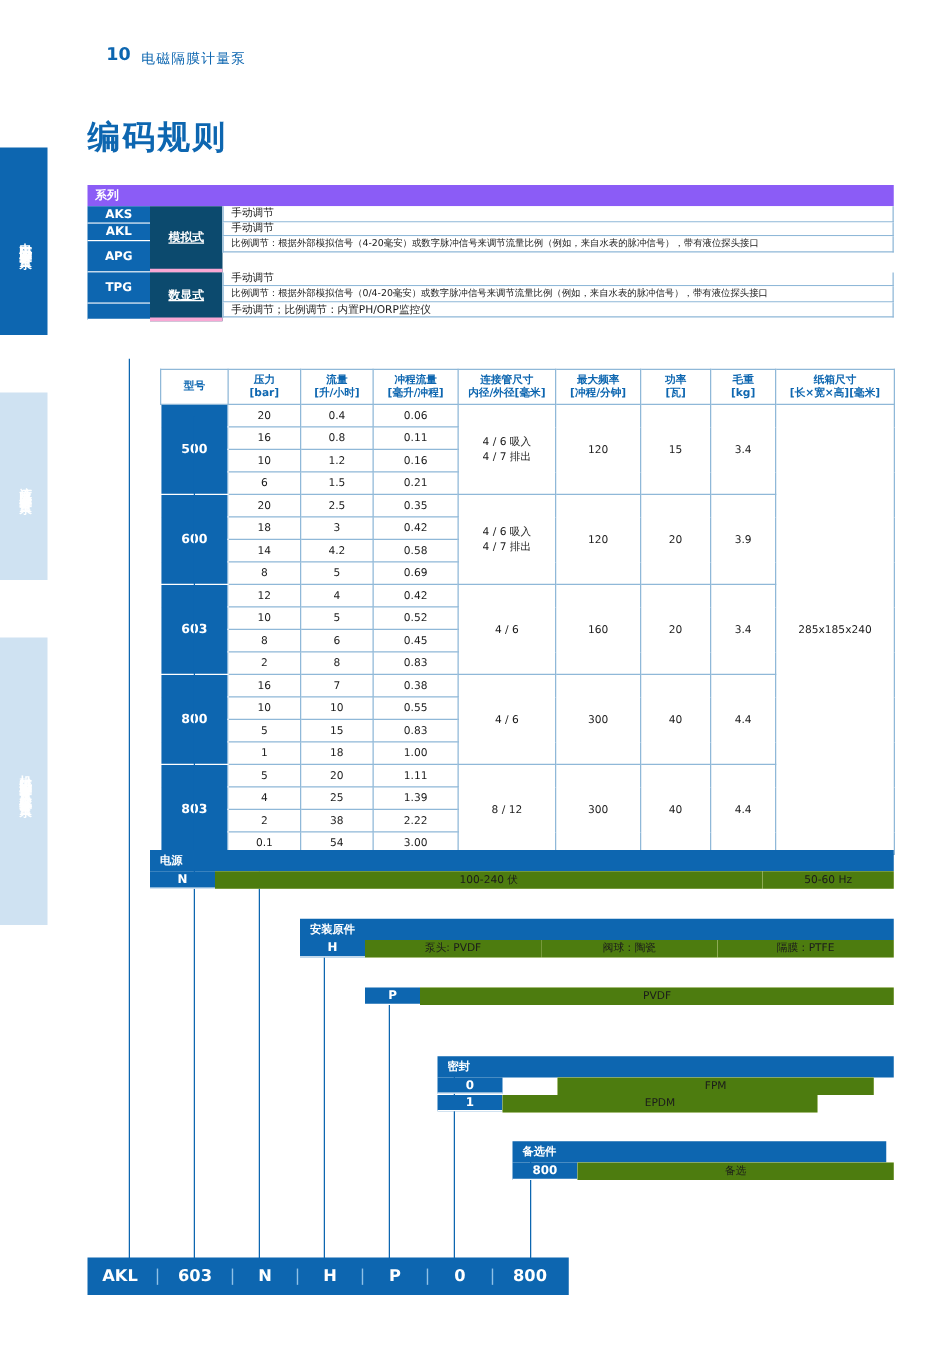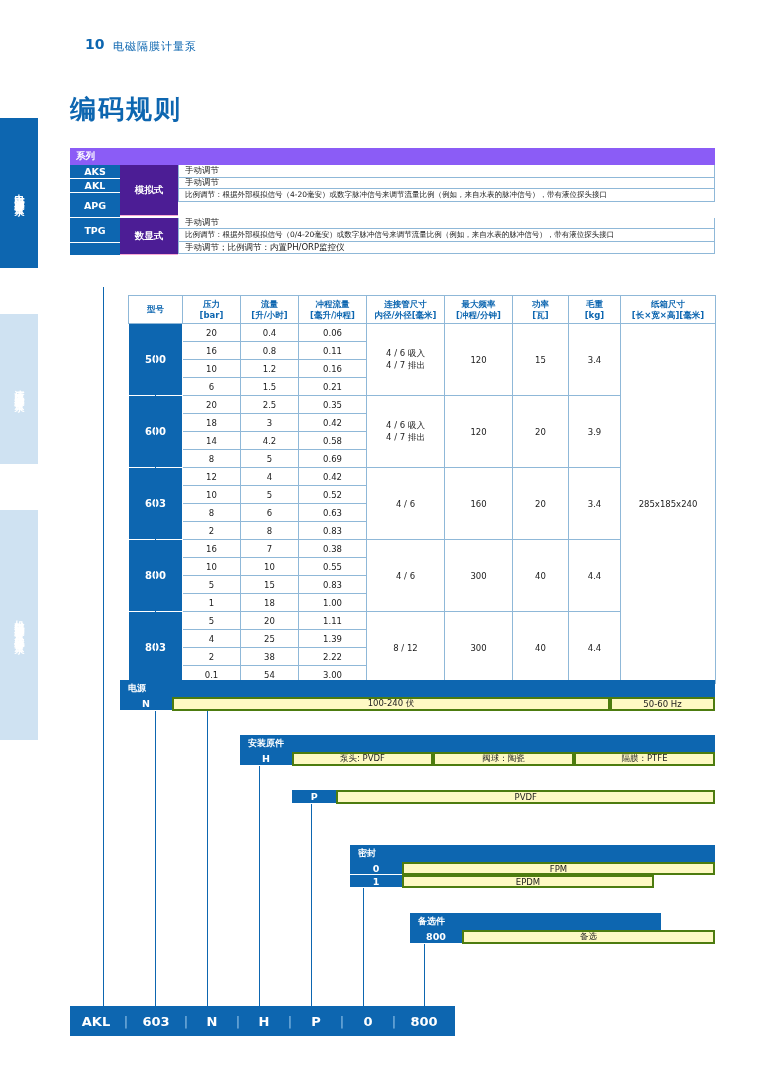--- a/index.html
+++ b/index.html
@@ -40,23 +40,24 @@
   }
 
   
   #series{left:70px;top:148px;width:645px;}
   .sv-code{
     width:50px;background:#0d66b0;color:#fff;font-weight:bold;
     display:flex;align-items:center;justify-content:center;font-size:9.5px;
     border-bottom:1px solid #ffffff;
   }
   .sv-type{
-    width:58px;background:#4c1d95;color:#fff;font-weight:bold;
+    width:58px;background:#0c4a6e;color:#fff;font-weight:bold;
     display:flex;align-items:center;justify-content:center;font-size:9.5px;
-    border-bottom:1px solid #f9a8d4;
+    border-bottom:3px solid #f9a8d4;
+    text-decoration:underline;
   }
   .sv-desc{flex:1;border:1px solid #8fb8d8;border-top:none;box-sizing:border-box;
     display:flex;align-items:center;padding:0 6px;font-size:8.5px;background:#fff;}
 
   
   #spec{left:128px;top:295px;width:587px;}
   #spec table{border-collapse:collapse;width:100%;table-layout:fixed;}
   #spec th{
     background:#fff;border:1px solid #8fb8d8;font-size:8.5px;font-weight:bold;
     color:#0d66b0;line-height:1.25;padding:3px 1px;
@@ -76,21 +77,21 @@
     background:#0d66b0;color:#fff;font-weight:bold;font-size:9px;
     padding:2px 8px;display:inline-block;box-sizing:border-box;
   }
   .opt .row{display:flex;}
   .opt .code{
     background:#0d66b0;color:#fff;font-weight:bold;font-size:9.5px;
     display:flex;align-items:center;justify-content:center;
     border-bottom:1px solid #fff;box-sizing:border-box;
   }
   .opt .val{
-    border:2px solid #4d7c0f;box-sizing:border-box;background:#fef9c3;
+    border:7px solid #4d7c0f;box-sizing:border-box;background:#fef9c3;
     display:flex;align-items:center;justify-content:center;
     font-size:8.5px;
   }
 
   
   .vline{position:absolute;width:1px;background:#0d66b0;}
   .dot{position:absolute;width:7px;height:7px;border-radius:50%;background:#0d66b0;}
 
   
   #codebar{position:absolute;left:70px;top:1006px;width:385px;height:30px;
@@ -242,21 +243,21 @@
             <td rowspan="4">3.4</td>
           </tr>
           <tr>
             <td>10</td>
             <td>5</td>
             <td>0.52</td>
           </tr>
           <tr>
             <td>8</td>
             <td>6</td>
-            <td>0.63</td>
+            <td>0.45</td>
           </tr>
           <tr>
             <td>2</td>
             <td>8</td>
             <td>0.83</td>
           </tr>
           <tr>
             <td class="model" rowspan="4">800</td>
             <td>16</td>
             <td>7</td>
@@ -354,30 +355,30 @@
     <div class="row">
       <div class="code" style="width:52px;height:14px;">P</div>
       <div class="val" style="width:443px;height:14px;">PVDF</div>
     </div>
   </div>
 
   <div class="opt" style="left:350px;top:845px;width:365px;">
     <div class="title-bar" style="width:365px;">密封</div>
     <div class="row">
       <div class="code" style="width:52px;height:13px;">0</div>
-      <div class="val" style="width:313px;height:13px;">FPM</div>
+      <div class="val" style="width:253px;height:13px;margin-left:44px;">FPM</div>
     </div>
     <div class="row">
       <div class="code" style="width:52px;height:13px;">1</div>
       <div class="val" style="width:252px;height:13px;">EPDM</div>
     </div>
   </div>
 
   <div class="opt" style="left:410px;top:913px;width:305px;">
-    <div class="title-bar" style="width:251px;">备选件</div>
+    <div class="title-bar" style="width:299px;">备选件</div>
     <div class="row">
       <div class="code" style="width:52px;height:14px;">800</div>
       <div class="val" style="width:253px;height:14px;">备选</div>
     </div>
   </div>
 
   <div id="codebar">
       <div class="seg" style="width: 52px;">AKL</div>
       <div class="sep">|</div>
       <div class="seg" style="width: 52px;">603</div>

